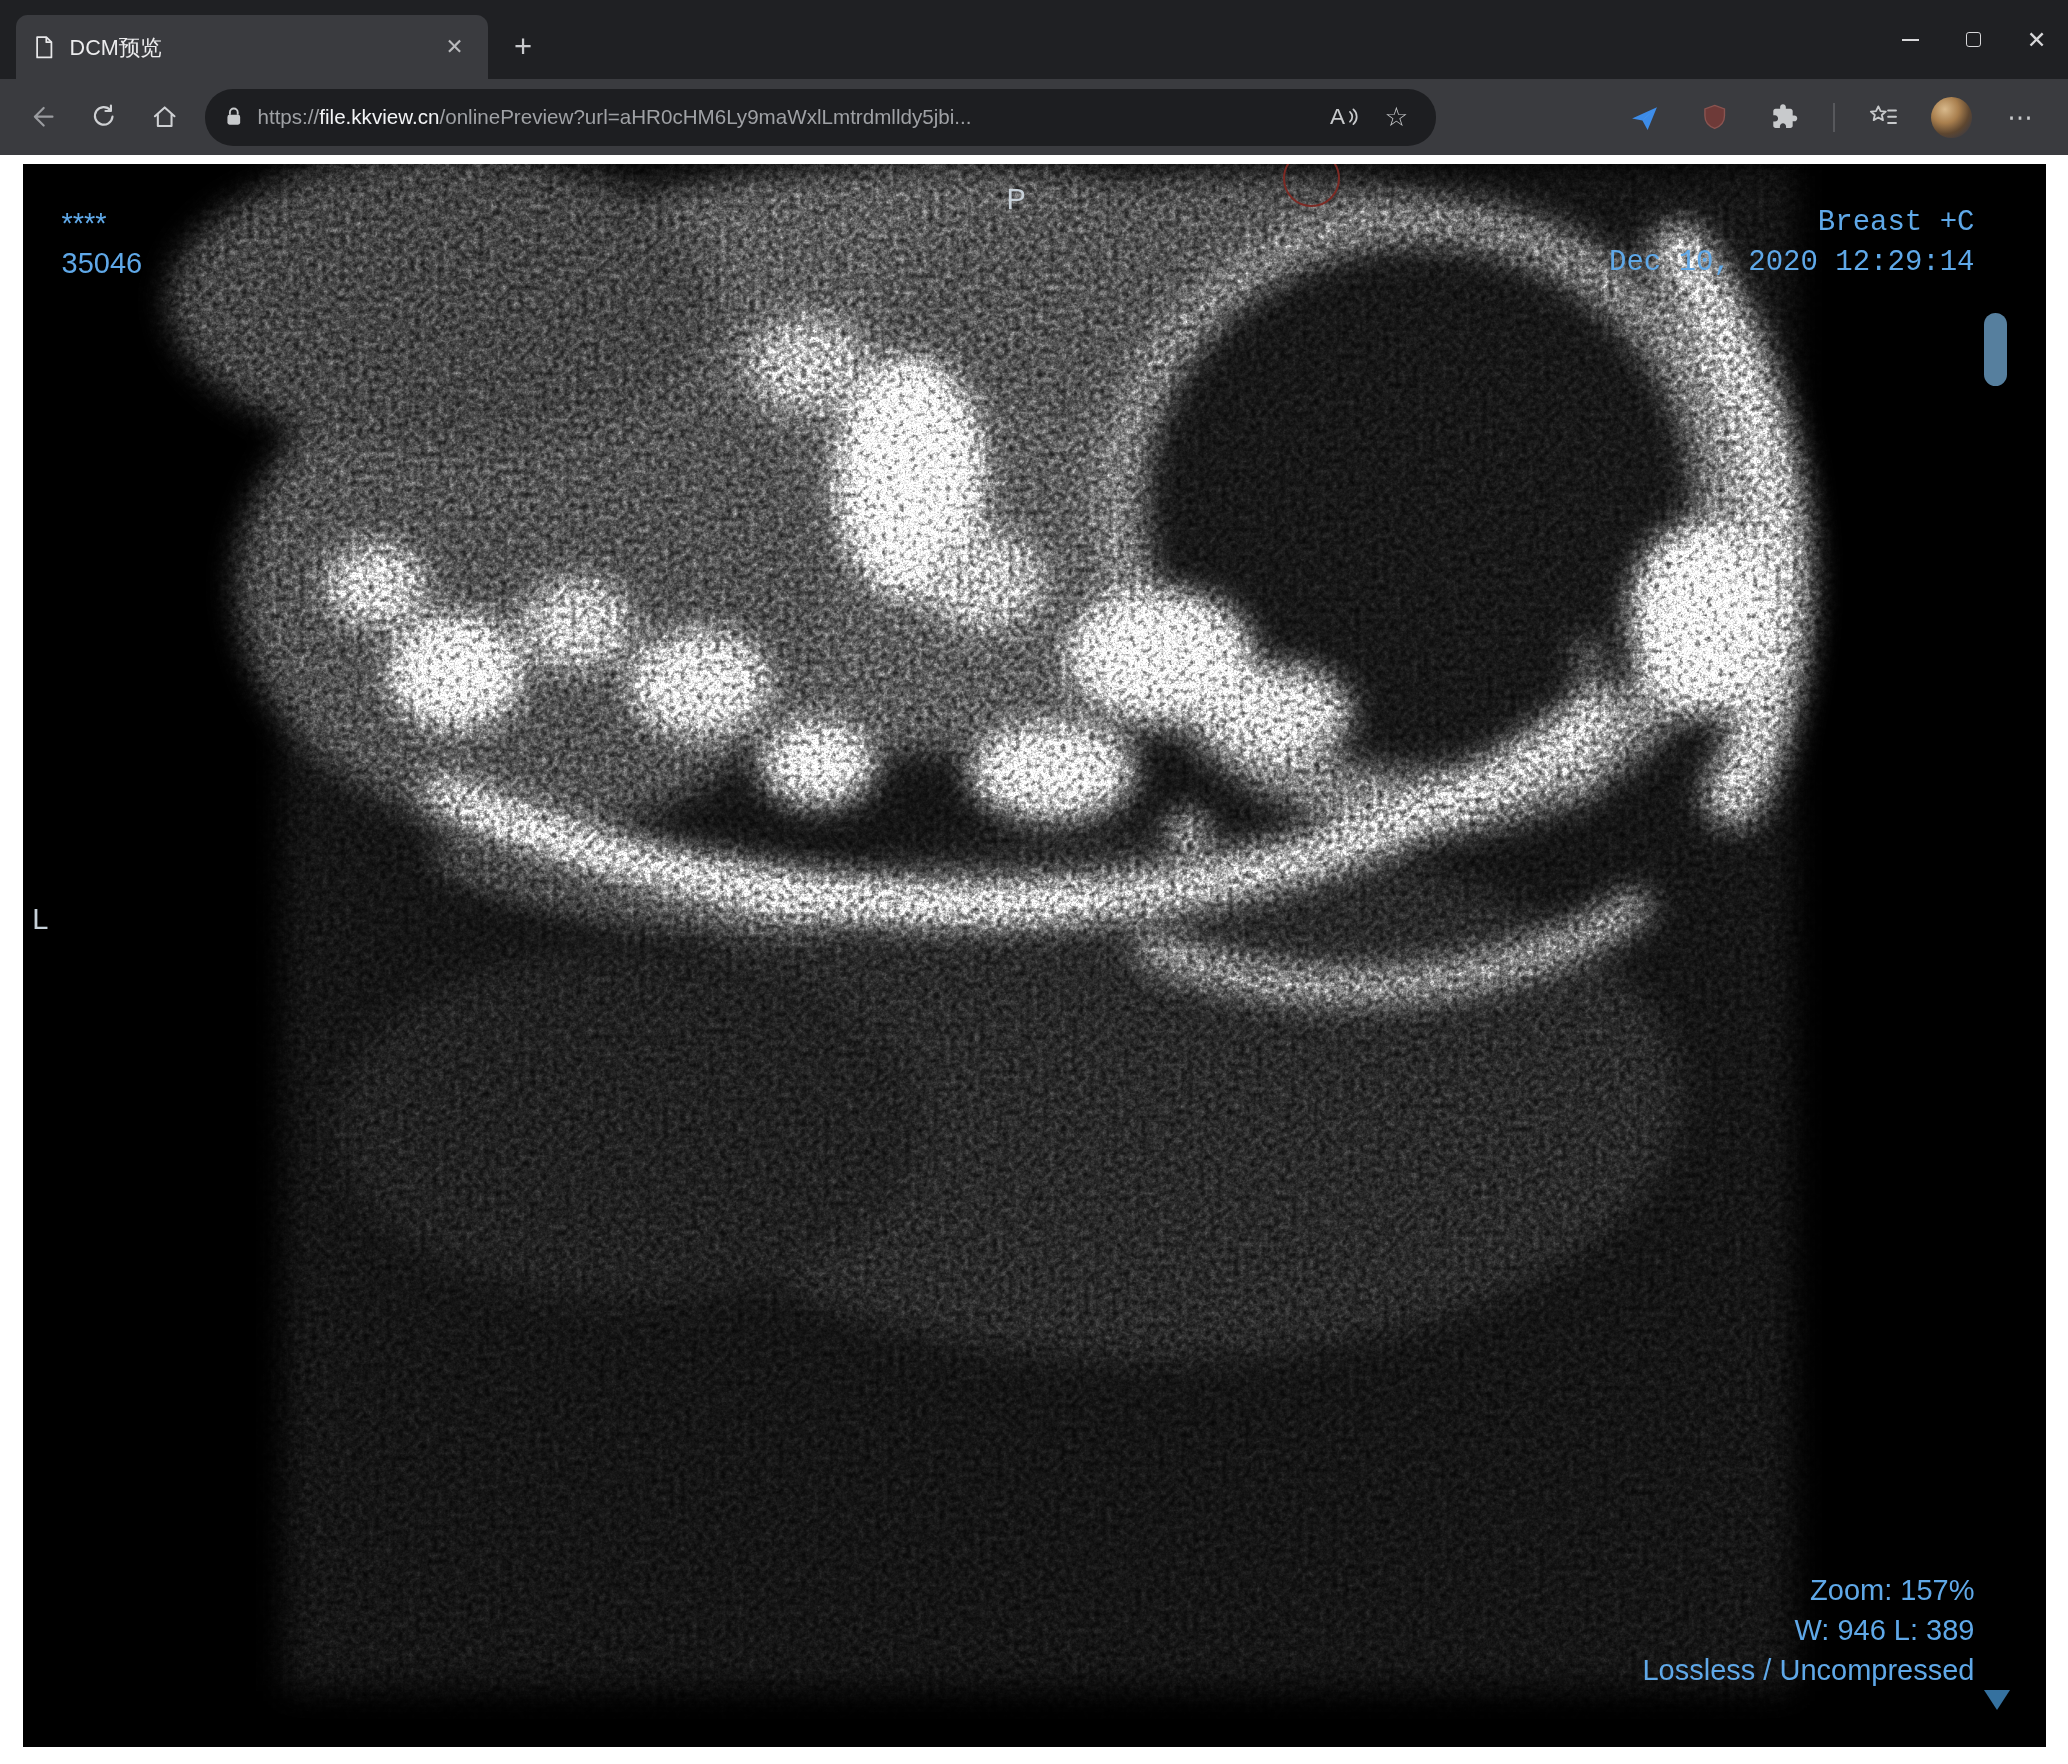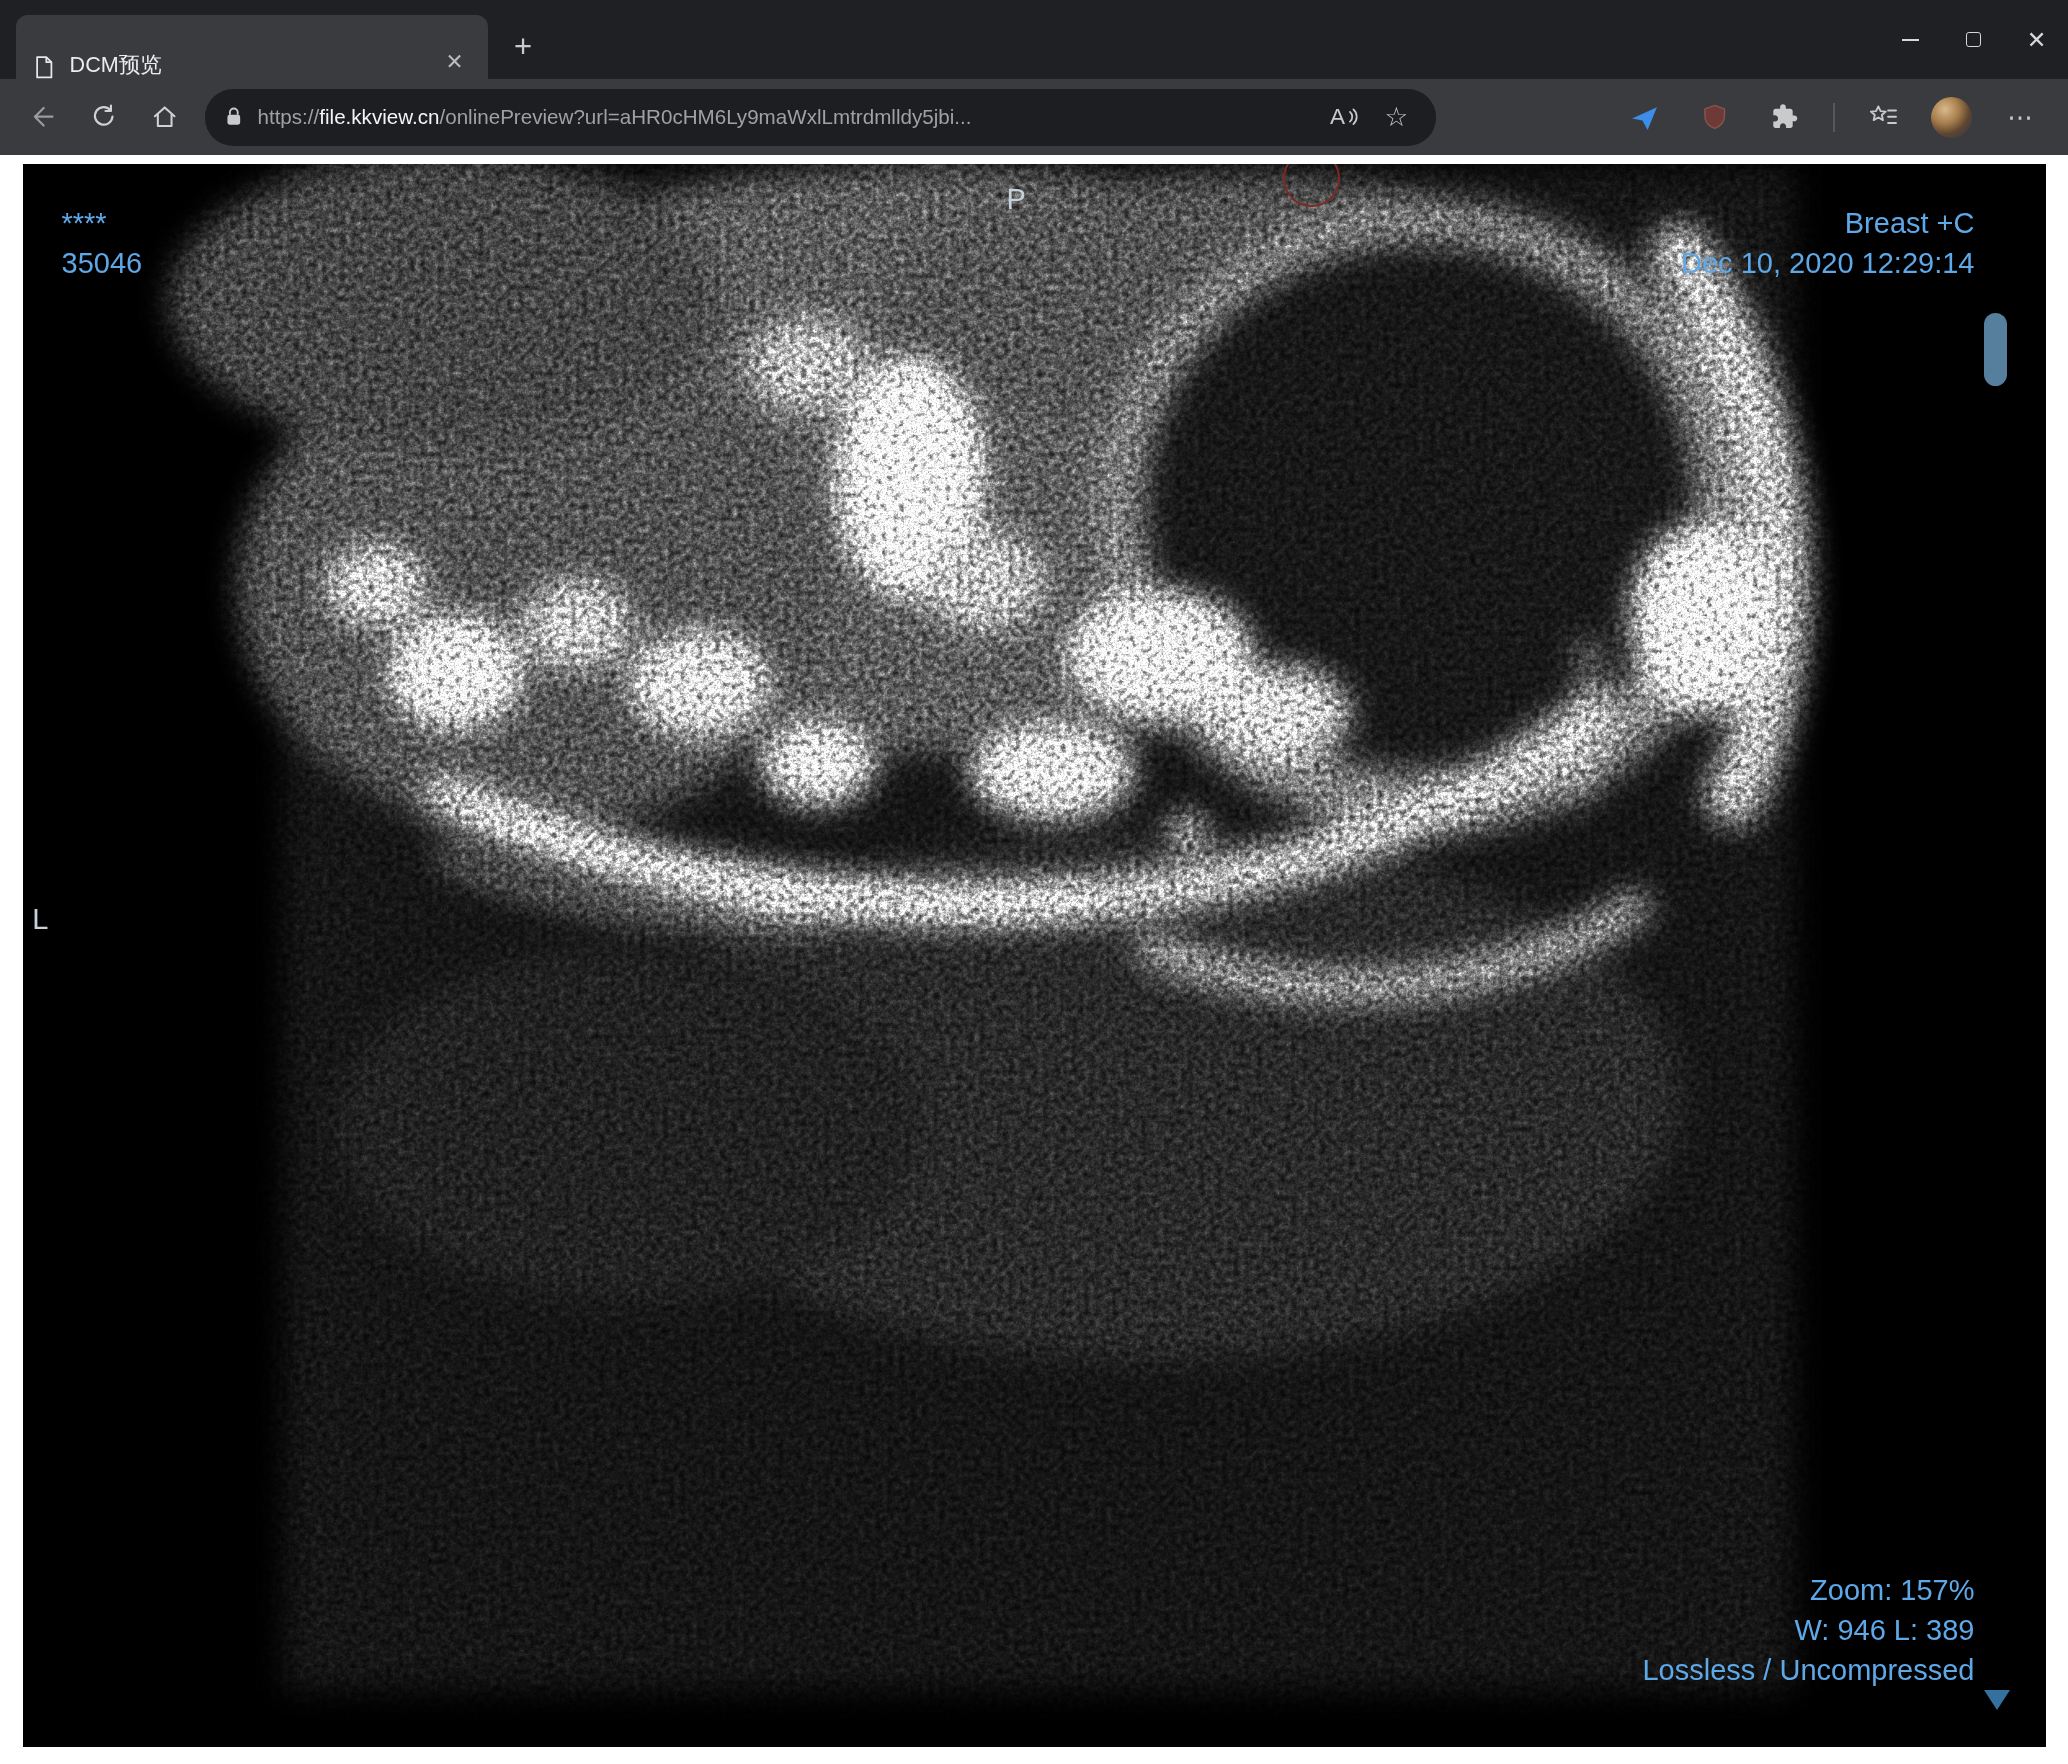--- a/index.html
+++ b/index.html
@@ -4,21 +4,21 @@
 <style>
   html,body{margin:0;padding:0;width:2068px;height:1764px;overflow:hidden;background:#fff;
     font-family:"Liberation Sans",sans-serif;-webkit-font-smoothing:antialiased;}
   *{box-sizing:border-box;}
 
   .window{width:2068px;height:1764px;display:flex;flex-direction:column;}
 
   
   .titlebar{height:79px;background:#1f2023;display:flex;align-items:flex-end;position:relative;flex:0 0 auto;}
   .tab{margin-left:15.7px;width:472px;height:64px;background:#3a3b3f;border-radius:11.8px 11.8px 0 0;
-       display:flex;align-items:flex-end;padding:0 15.7px;gap:13.7px;}
+       display:flex;align-items:center;padding:0 15.7px;gap:13.7px;}
   .favicon{display:flex;align-items:center;}
   .tab-title{flex:1;color:#ececee;font-size:21.6px;white-space:nowrap;overflow:hidden;text-overflow:ellipsis;}
   .tab-close{background:none;border:none;color:#b9babd;font-size:21.6px;width:35px;height:35px;border-radius:7.8px;
              display:flex;align-items:center;justify-content:center;cursor:pointer;padding:0;}
   .new-tab{background:none;border:none;color:#c9cacd;font-size:31px;width:51px;height:51px;margin:0 0 6.9px 9.8px;
            display:flex;align-items:center;justify-content:center;cursor:pointer;padding:0;border-radius:7.8px;}
   .win-controls{position:absolute;right:0;top:0;height:79px;display:flex;}
   .win-controls button{width:63px;height:79px;background:none;border:none;color:#d8d8da;display:flex;
                        align-items:center;justify-content:center;cursor:pointer;font-size:23.5px;padding:0;}
   .min-glyph{display:block;width:16.7px;height:2px;background:#d8d8da;}
@@ -44,21 +44,21 @@
   .avatar{width:41px;height:41px;border-radius:50%;border:none;cursor:pointer;padding:0;
           background:radial-gradient(circle at 34% 30%,#d8b98c 0%,#a97f4e 35%,#5d4630 62%,#27344e 100%);}
 
   
   .page{position:relative;flex:1;background:#ffffff;}
   .dicom-canvas{position:absolute;left:22.5px;right:22.5px;top:8.8px;bottom:16.7px;background:#000;overflow:hidden;cursor:crosshair;}
   .mri{position:absolute;left:0;top:0;}
 
   .ov{position:absolute;color:var(--overlay-blue,#5fa8e8);font-size:29px;line-height:40px;white-space:nowrap;}
   .ov.tl{left:39px;top:39px;}
-  .ov.tr{right:71px;top:39px;text-align:right;}
+  .ov.tr{right:71px;top:39px;text-align:right;font-family:Liberation Mono, monospace;}
   .ov.bl{left:39px;bottom:57px;}
   .ov.br{right:71px;bottom:57px;text-align:right;margin-top:48px;}
   .ov.marker{color:var(--marker-gray,#c7d1d9);}
   .ov.marker.p{left:984px;top:15.7px;}
   .ov.marker.l{left:9.8px;top:735px;}
 
   .annotation-circle{position:absolute;left:1260px;top:-13.7px;width:57px;height:57px;border-radius:50%;
                      border:2.9px solid var(--annotation-red,#7d2a24);}
   .scroll-thumb{position:absolute;right:39px;top:149px;width:22.5px;height:73px;border-radius:11.8px;
                 background:var(--scroll-thumb-blue,#567f9e);cursor:grab;}

